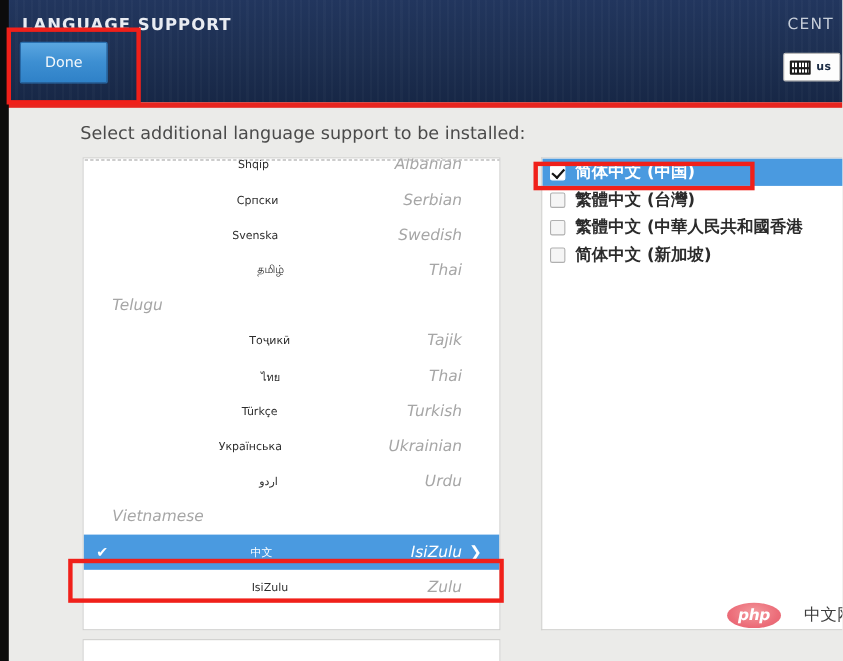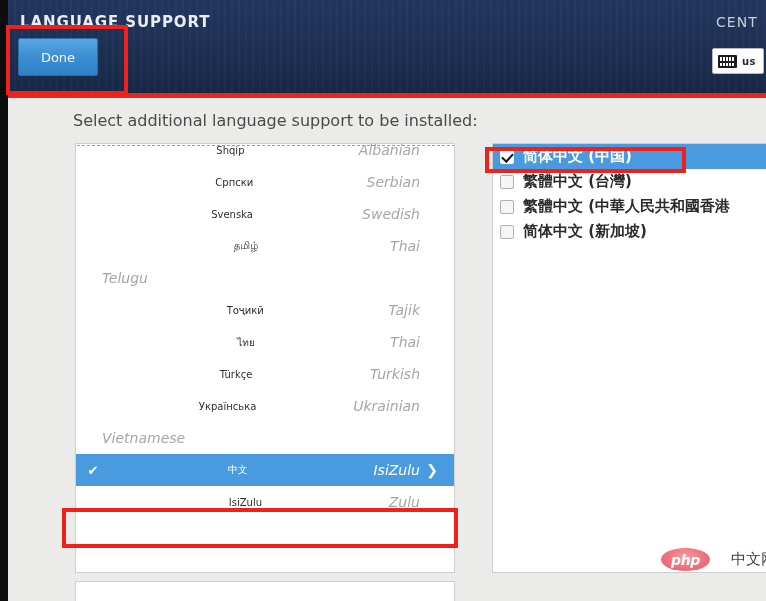--- a/index.html
+++ b/index.html
@@ -393,20 +393,26 @@
             <span class="lang-chevron"></span>
           </div>
           <div class="lang-row">
             <span class="tick"></span>
             <span class="lang-native">Українська</span>
             <span class="lang-english">Ukrainian</span>
             <span class="lang-chevron"></span>
           </div>
           <div class="lang-row">
             <span class="tick"></span>
+            <span class="lang-native">اردو</span>
+            <span class="lang-english">Urdu</span>
+            <span class="lang-chevron"></span>
+          </div>
+          <div class="lang-row">
+            <span class="tick"></span>
             <span class="lang-english">Vietnamese</span>
             <span class="lang-chevron"></span>
           </div>
           <div class="lang-row selected">
             <span class="tick">✔</span>
             <span class="lang-native">中文</span>
             <span class="lang-english">IsiZulu</span>
             <span class="lang-chevron">❯</span>
           </div>
           <div class="lang-row">

